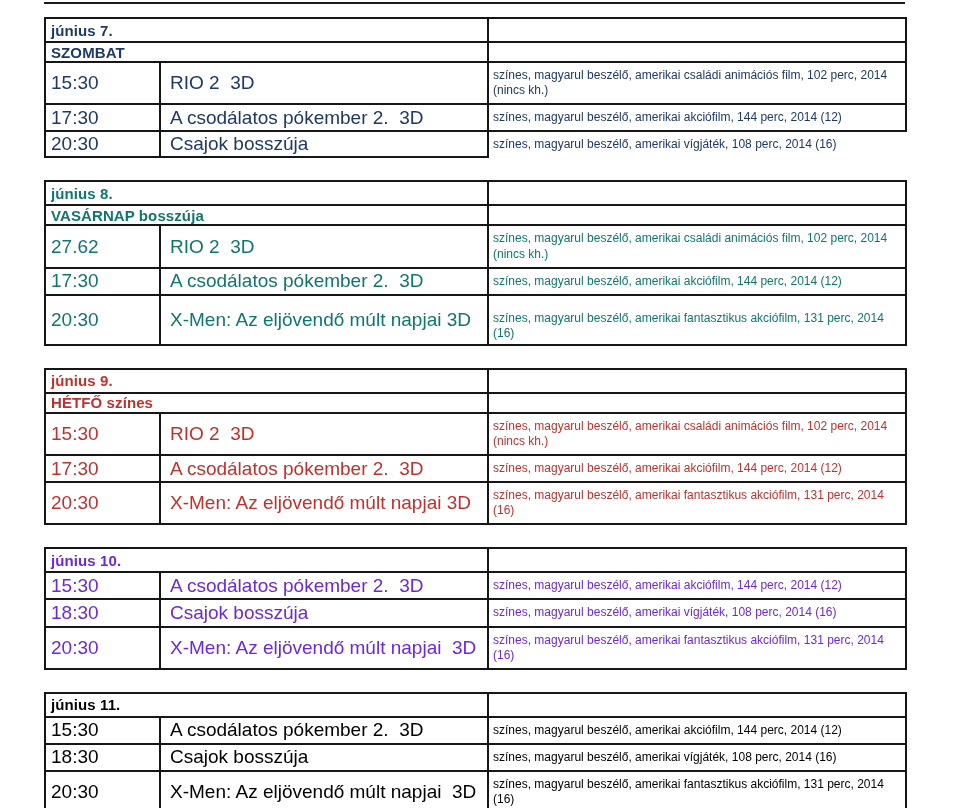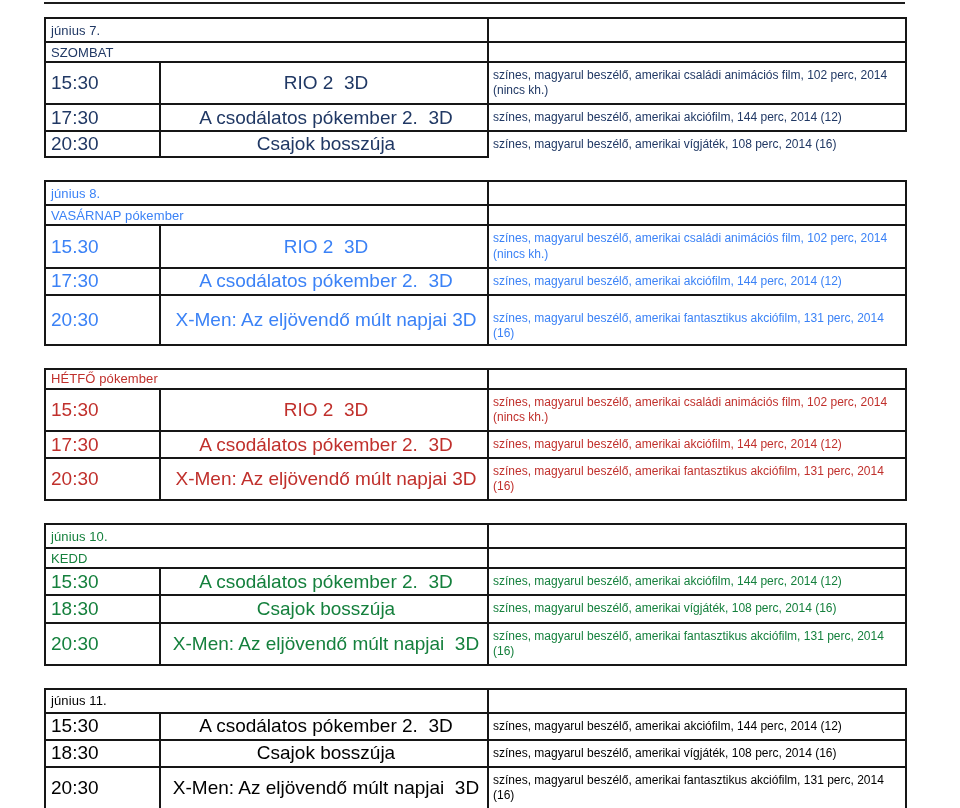--- a/index.html
+++ b/index.html
@@ -39,28 +39,28 @@
     white-space: pre-wrap;
     overflow: hidden;
   }
   tr.sz-date  { height: 24px; }
   tr.sz-day   { height: 20px; }
   tr.sz-normal{ height: 22px; }
   tr.sz-desc2 { height: 33px; }
   tr.sz-tall  { height: 34px; }
   tr.sz-xtall { height: 50px; }
   .date-cell, .day-cell {
-    font-weight: normal;
-    font-size: 13px;
+    font-weight: bold;
+    font-size: 15px;
     letter-spacing: 0.1px;
   }
   .time-cell, .title-cell {
     font-size: 19px;
   }
-  .title-cell { padding-left: 9px; text-align: center; }
+  .title-cell { padding-left: 9px; }
   .desc-cell {
     font-size: 12px;
     line-height: 1.26;
     padding: 5px 4px;
   }
   tr.sz-xtall .desc-cell {
     vertical-align: bottom;
     padding-bottom: 3px;
   }
   td.no-border {
@@ -98,37 +98,37 @@
             <td class="title-cell">A csodálatos pókember 2.  3D</td>
             <td class="desc-cell">színes, magyarul beszélő, amerikai akciófilm, 144 perc, 2014 (12)</td>
           </tr>
           <tr class="sz-normal">
             <td class="time-cell">20:30</td>
             <td class="title-cell">Csajok bosszúja</td>
             <td class="desc-cell no-border">színes, magyarul beszélő, amerikai vígjáték, 108 perc, 2014 (16)</td>
           </tr>
         </tbody>
       </table>
-      <table class="day-table" style="color: #3b82f6;">
+      <table class="day-table" style="color: #0f766e;">
         <colgroup>
           <col style="width: 115px;">
           <col style="width: 328px;">
           <col style="width: 418px;">
         </colgroup>
         <tbody>
           <tr class="sz-date">
             <td class="date-cell" colspan="2">június 8.</td>
             <td class="desc-cell empty-cell"></td>
           </tr>
           <tr class="sz-day">
-            <td class="day-cell" colspan="2">VASÁRNAP pókember</td>
+            <td class="day-cell" colspan="2">VASÁRNAP bosszúja</td>
             <td class="desc-cell empty-cell"></td>
           </tr>
           <tr class="sz-desc2">
-            <td class="time-cell">15.30</td>
+            <td class="time-cell">27.62</td>
             <td class="title-cell">RIO 2  3D</td>
             <td class="desc-cell">színes, magyarul beszélő, amerikai családi animációs film, 102 perc, 2014 (nincs kh.)</td>
           </tr>
           <tr class="sz-normal">
             <td class="time-cell">17:30</td>
             <td class="title-cell">A csodálatos pókember 2.  3D</td>
             <td class="desc-cell">színes, magyarul beszélő, amerikai akciófilm, 144 perc, 2014 (12)</td>
           </tr>
           <tr class="sz-xtall">
             <td class="time-cell">20:30</td>
@@ -137,54 +137,54 @@
           </tr>
         </tbody>
       </table>
       <table class="day-table" style="color: rgb(192, 48, 44);">
         <colgroup>
           <col style="width: 115px;">
           <col style="width: 328px;">
           <col style="width: 418px;">
         </colgroup>
         <tbody>
+          <tr class="sz-date">
+            <td class="date-cell" colspan="2">június 9.</td>
+            <td class="desc-cell empty-cell"></td>
+          </tr>
           <tr class="sz-day">
-            <td class="day-cell" colspan="2">HÉTFŐ pókember</td>
+            <td class="day-cell" colspan="2">HÉTFŐ színes</td>
             <td class="desc-cell empty-cell"></td>
           </tr>
           <tr class="sz-desc2">
             <td class="time-cell">15:30</td>
             <td class="title-cell">RIO 2  3D</td>
             <td class="desc-cell">színes, magyarul beszélő, amerikai családi animációs film, 102 perc, 2014 (nincs kh.)</td>
           </tr>
           <tr class="sz-normal">
             <td class="time-cell">17:30</td>
             <td class="title-cell">A csodálatos pókember 2.  3D</td>
             <td class="desc-cell">színes, magyarul beszélő, amerikai akciófilm, 144 perc, 2014 (12)</td>
           </tr>
           <tr class="sz-tall">
             <td class="time-cell">20:30</td>
             <td class="title-cell">X-Men: Az eljövendő múlt napjai 3D</td>
             <td class="desc-cell">színes, magyarul beszélő, amerikai fantasztikus akciófilm, 131 perc, 2014 (16)</td>
           </tr>
         </tbody>
       </table>
-      <table class="day-table" style="color: #15803d;">
+      <table class="day-table" style="color: #6d28d9;">
         <colgroup>
           <col style="width: 115px;">
           <col style="width: 328px;">
           <col style="width: 418px;">
         </colgroup>
         <tbody>
           <tr class="sz-date">
             <td class="date-cell" colspan="2">június 10.</td>
-            <td class="desc-cell empty-cell"></td>
-          </tr>
-          <tr class="sz-day">
-            <td class="day-cell" colspan="2">KEDD</td>
             <td class="desc-cell empty-cell"></td>
           </tr>
           <tr class="sz-normal">
             <td class="time-cell">15:30</td>
             <td class="title-cell">A csodálatos pókember 2.  3D</td>
             <td class="desc-cell">színes, magyarul beszélő, amerikai akciófilm, 144 perc, 2014 (12)</td>
           </tr>
           <tr class="sz-normal">
             <td class="time-cell">18:30</td>
             <td class="title-cell">Csajok bosszúja</td>

